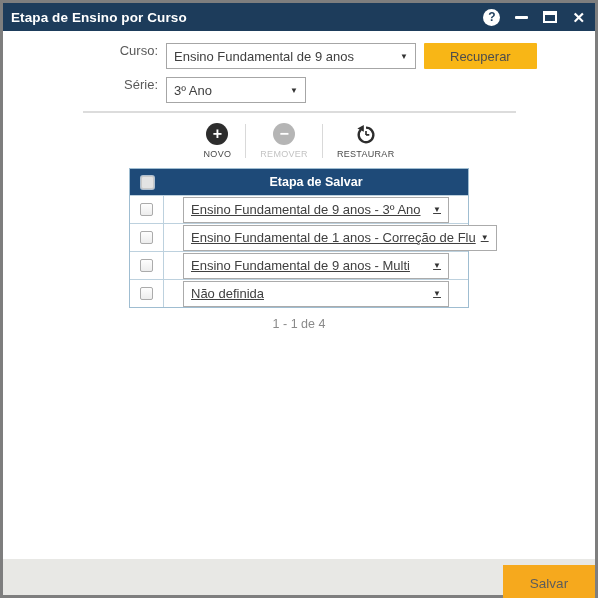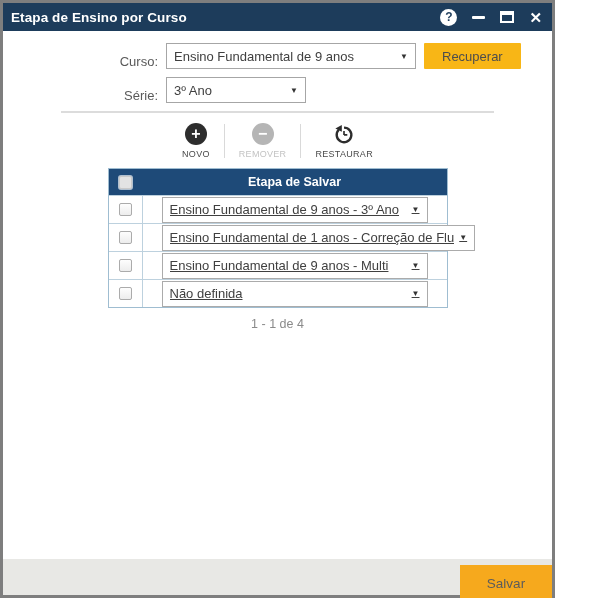--- a/index.html
+++ b/index.html
@@ -1,20 +1,20 @@
 <!DOCTYPE html>
 <html><head>
 <meta charset="utf-8">
 <style>
   * { box-sizing: border-box; margin: 0; padding: 0; }
   html,body { background:#fff; }
   body { font-family: "Liberation Sans", sans-serif; }
 
   .dialog {
-    width: 555px; height: 598px;
+    width: 598px; height: 598px;
     border: 3px solid #7e7e7e;
     background: #fff;
     display: flex; flex-direction: column;
     position: relative;
   }
 
   
   .titlebar {
     height: 28px; flex: 0 0 28px;
     background: #1d3c5b;
@@ -30,39 +30,39 @@
     font-size:12px; font-weight:bold;
     display:flex; align-items:center; justify-content:center;
   }
   .minbar { display:block; width:13px; height:3px; background:#fff; border-radius:1px; }
   .maxbox { display:block; width:14px; height:12px; border:2px solid #fff; border-top-width:4px; }
   .closex { color:#fff; font-size:15px; font-weight:bold; line-height:1; }
 
   
   .bodyarea { flex:1 1 auto; background:#fff; padding-top:12px; overflow:hidden; }
 
-  .form-row { display:flex; align-items:flex-end; margin-bottom:8px; }
+  .form-row { display:flex; align-items:flex-start; margin-bottom:8px; }
   .form-label {
     width:163px; text-align:right; padding-right:8px;
     font-size:13px; color:#595959;
   }
   .select {
     height:25px; background:#fff;
     border:1px solid #a6a6a6;
     display:flex; align-items:center;
     padding:12px 7px; font-size:13px; color:#404040;
     cursor:pointer;
   }
   .sel-text { flex:1; white-space:nowrap; overflow:hidden; }
   .sel-arrow { font-size:8px; color:#333; margin-left:5px; flex:0 0 auto; }
   .curso-select { width:250px; }
   .serie-select { width:140px; }
 
   .btn-recuperar {
-    margin-left:8px; height:26px; padding:0 18px;
+    margin-left:8px; height:26px; padding:0 26px;
     background:#f8b616; border:none; border-radius:1px;
     font-family:"Liberation Sans",sans-serif;
     font-size:13px; color:#4d4d4d; cursor:pointer;
   }
 
   .hdivider { height:2px; background:#dcdcdc; width:433px; margin:6px auto 0; }
 
   
   .toolbar { display:flex; justify-content:center; align-items:stretch; margin-top:10px; }
   .tool { padding:0 14px; text-align:center; cursor:pointer; }

